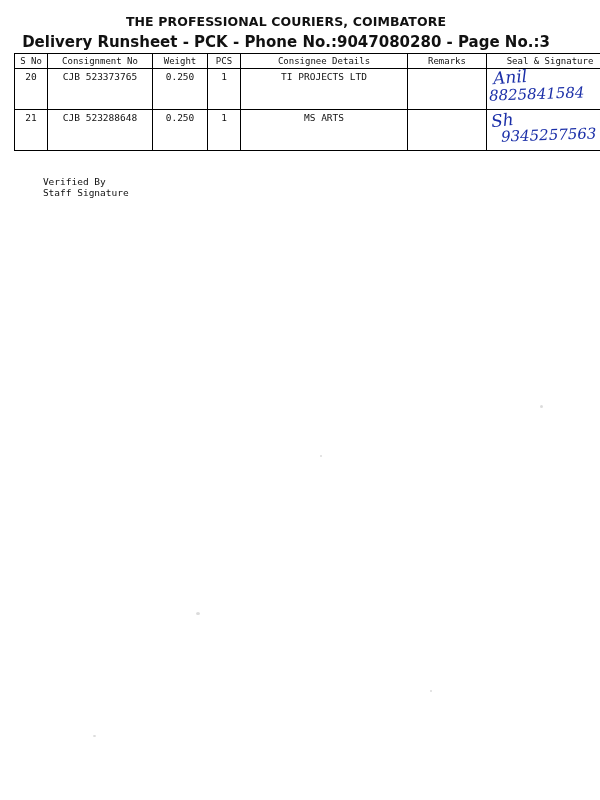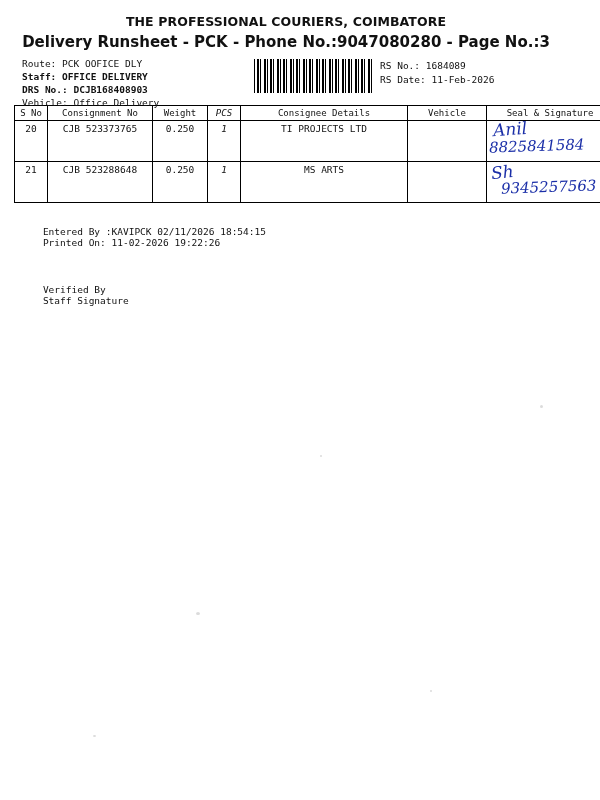--- a/index.html
+++ b/index.html
@@ -91,21 +91,21 @@
     padding: 2px 3px;
     vertical-align: top;
     font-weight: normal;
     text-align: center;
     font-family: "DejaVu Sans Mono", monospace;
   }
   table.runsheet th { font-size: 9px; }
   .c-sno    { width: 26px; }
   .c-cons   { width: 98px; }
   .c-weight { width: 48px; text-align: right; }
-  .c-pcs    { width: 26px; text-align: right; font-style: italic; }
+  .c-pcs    { width: 26px; text-align: right; }
   .c-det    { width: 160px; }
   .c-rem    { width: 72px; }
   .c-seal   { width: 120px; }
   td.c-weight, td.c-pcs { text-align: right; }
   tr.data-row td { height: 36px; }
 
   
   .seal-cell { position: relative; }
   .sig {
     position: absolute;
@@ -148,43 +148,30 @@
   }
 </style>
 </head>
 <body>
 
 <div class="page">
 
   <div class="title">THE PROFESSIONAL COURIERS, COIMBATORE</div>
   <div class="subtitle">Delivery Runsheet - PCK - Phone No.:9047080280 - Page No.:3</div>
 
-  <div class="meta-wrap">
-    <div class="meta-left">
-      <div>Route: PCK OOFICE DLY</div>
-      <div class="bold">Staff: OFFICE DELIVERY</div>
-      <div class="bold">DRS No.: DCJB168408903</div>
-      <div>Vehicle: Office Delivery</div>
-    </div>
-    <div class="barcode"></div>
-    <div class="meta-right">
-      <div>RS No.: 1684089</div>
-      <div>RS Date: 11-Feb-2026</div>
-    </div>
-  </div>
 
   <table class="runsheet">
     <thead>
       <tr>
         <th class="c-sno">S No</th>
         <th class="c-cons">Consignment No</th>
         <th class="c-weight">Weight</th>
         <th class="c-pcs">PCS</th>
         <th class="c-det">Consignee Details</th>
-        <th class="c-rem">Vehicle</th>
+        <th class="c-rem">Remarks</th>
         <th class="c-seal">Seal &amp; Signature</th>
       </tr>
     </thead>
     <tbody>
       <tr class="data-row">
         <td class="c-sno">20</td>
         <td class="c-cons">CJB 523373765</td>
         <td class="c-weight">0.250</td>
         <td class="c-pcs">1</td>
         <td class="c-det">TI PROJECTS LTD</td>
@@ -205,24 +192,20 @@
           <span class="sig" style="left:4px; top:0px; font-size:17px; transform:rotate(-6deg);">Sh</span>
           <span class="sig" style="left:14px; top:16px; font-size:15px; transform:rotate(-2deg);">9345257563</span>
         </td>
       </tr>
     </tbody>
   </table>
 
   <div class="totals">
   </div>
 
-  <div class="entered">
-    <span class="seg" style="width:255px; display:inline-block;">Entered By :KAVIPCK 02/11/2026 18:54:15</span>
-    <span class="seg">Printed On: 11-02-2026 19:22:26</span>
-  </div>
 
   <div class="verified">
     <span class="seg" style="width:255px; display:inline-block;">Verified By</span>
     <span class="seg">Staff Signature</span>
   </div>
 
   <div class="speck" style="left:196px; top:612px; width:4px; height:3px;"></div>
   <div class="speck" style="left:540px; top:405px; width:3px; height:3px;"></div>
   <div class="speck" style="left:320px; top:455px; width:2px; height:2px;"></div>
   <div class="speck" style="left:93px; top:735px; width:3px; height:2px;"></div>

